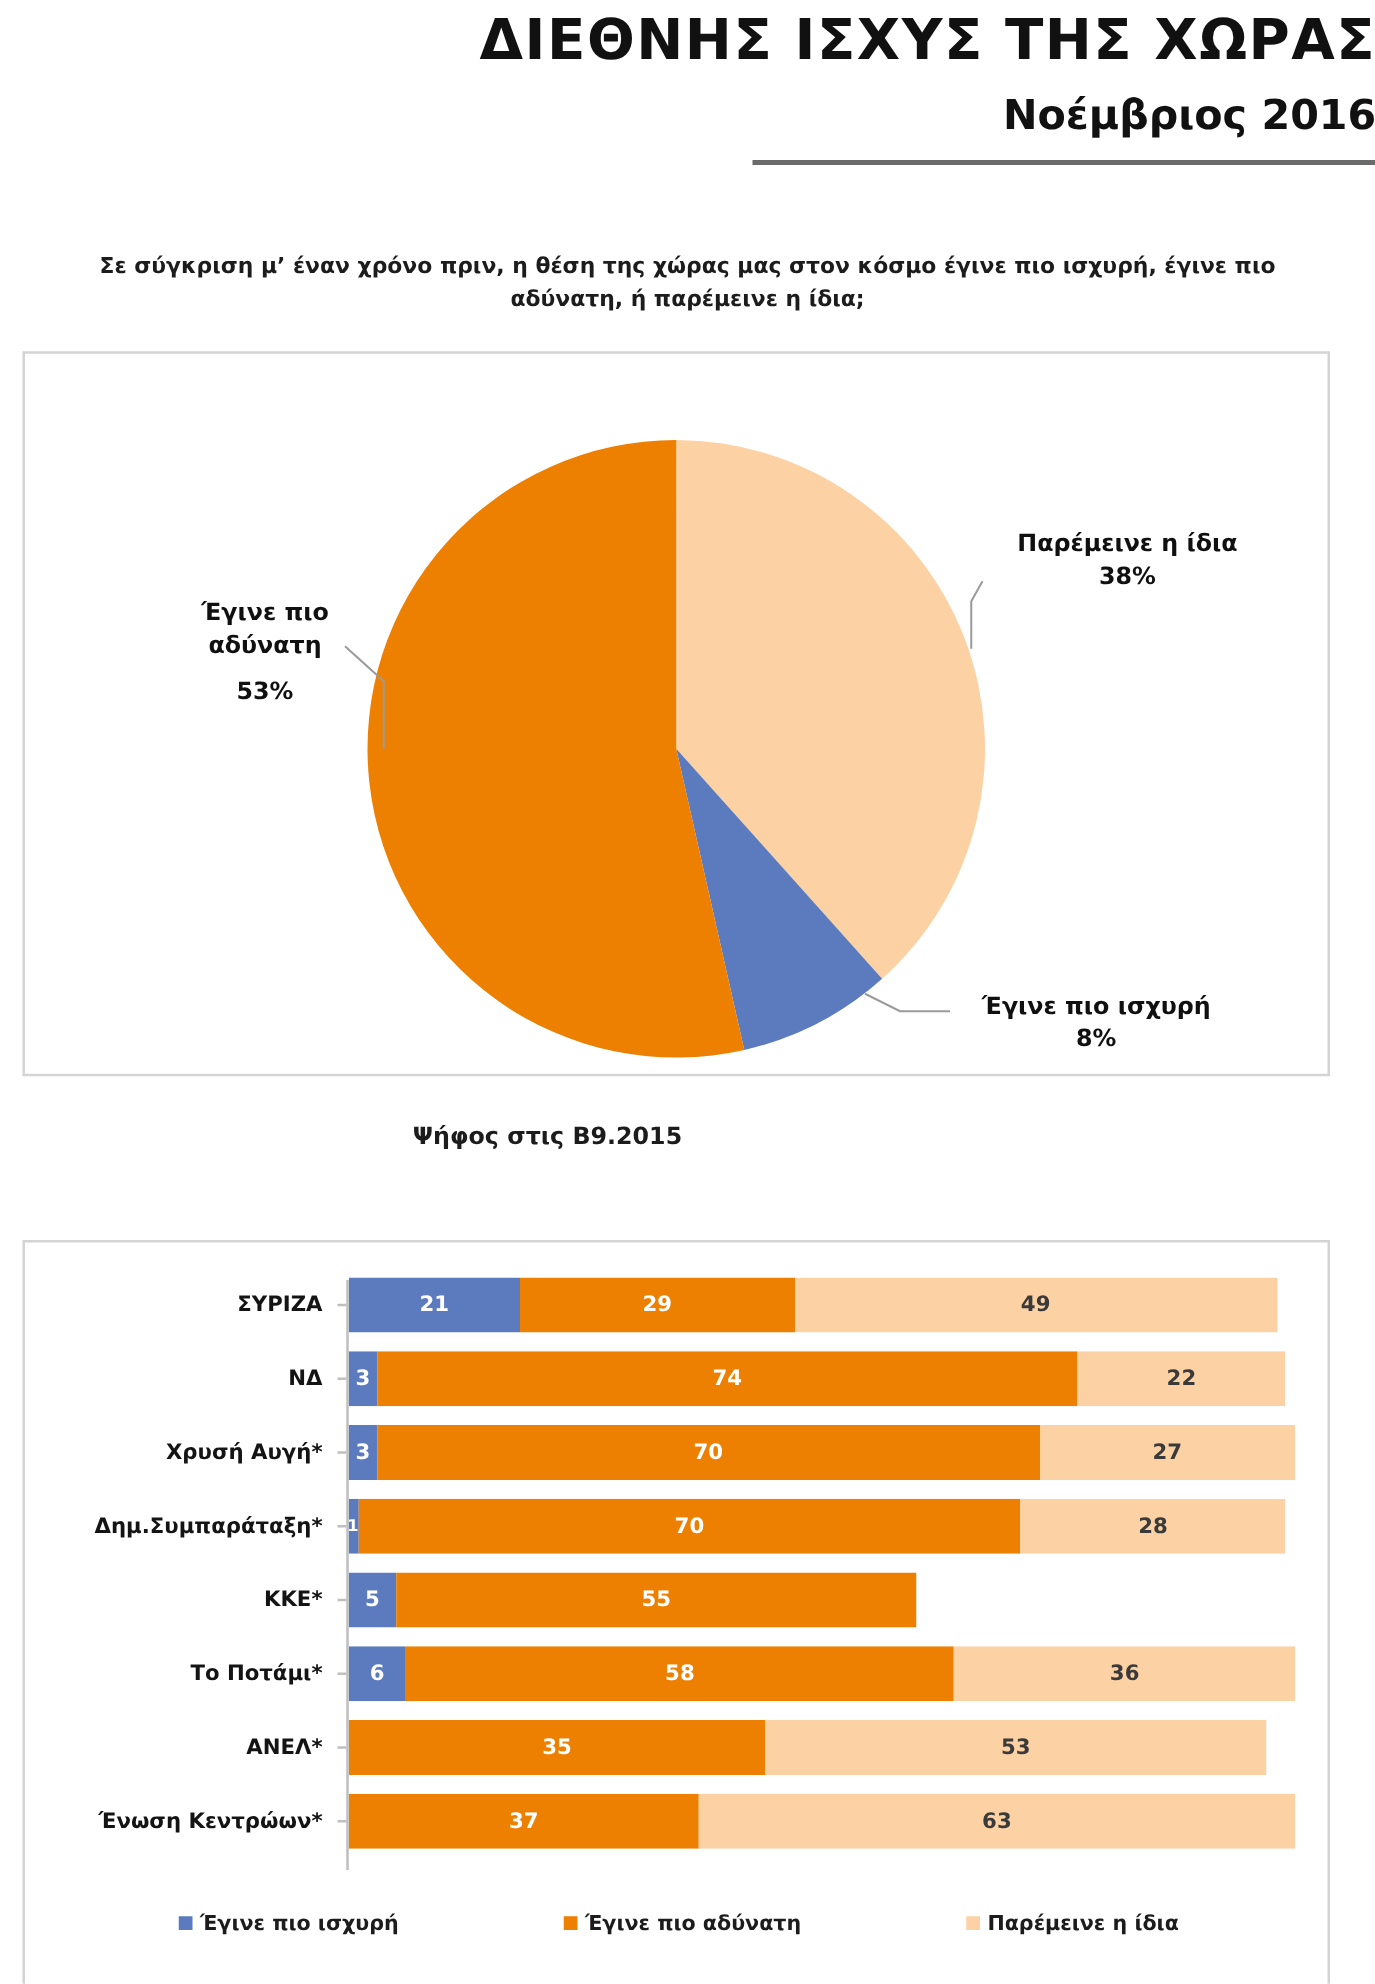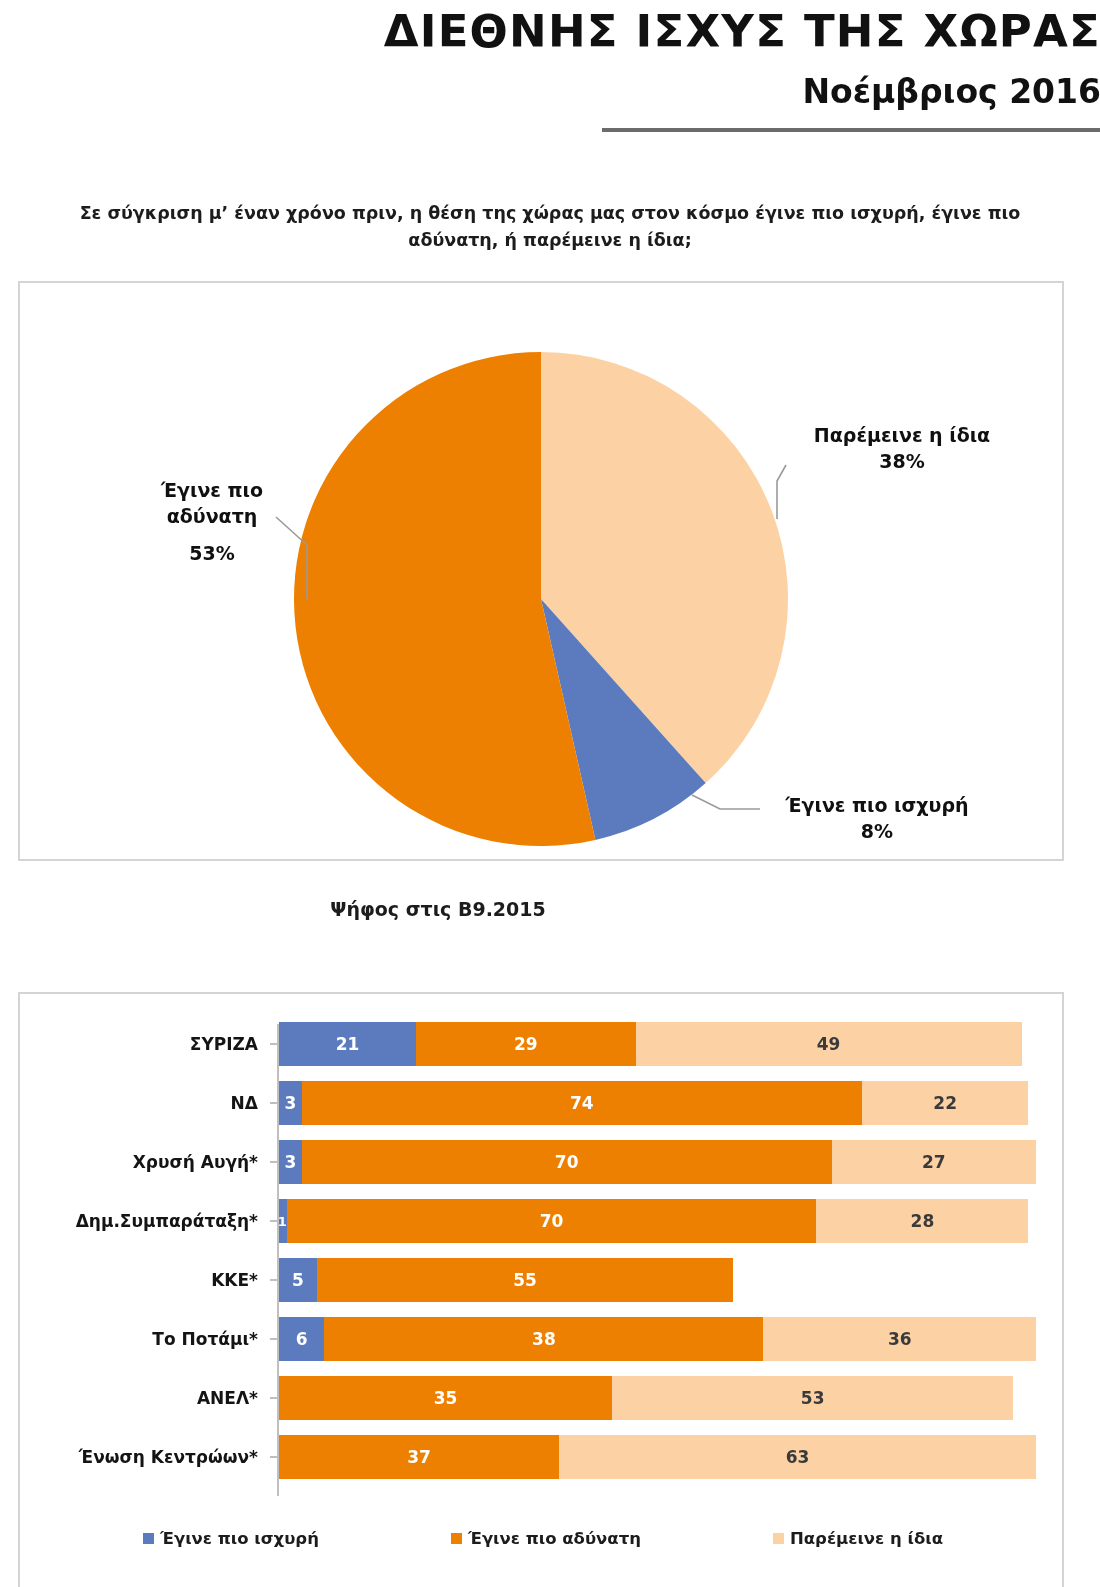--- a/index.html
+++ b/index.html
@@ -347,21 +347,21 @@
         </div>
       </div>
       <div class="bar-row" style="top: 305px;">
         <div class="bar-cat-label">Το Ποτάμι*</div>
         <div class="bar-tick"></div>
         <div class="bar-track">
           <div class="seg seg-stronger" style="background: rgb(91, 123, 190); width: 45.42px;">
             <span class="v">6</span>
           </div>
           <div class="seg seg-weaker" style="background: rgb(237, 128, 0); width: 439.06px;">
-            <span class="v">38</span>
+            <span class="v">58</span>
           </div>
           <div class="seg seg-same" style="background: rgb(252, 210, 164); width: 272.52px;">
             <span class="v">36</span>
           </div>
         </div>
       </div>
       <div class="bar-row" style="top: 364px;">
         <div class="bar-cat-label">ΑΝΕΛ*</div>
         <div class="bar-tick"></div>
         <div class="bar-track">

